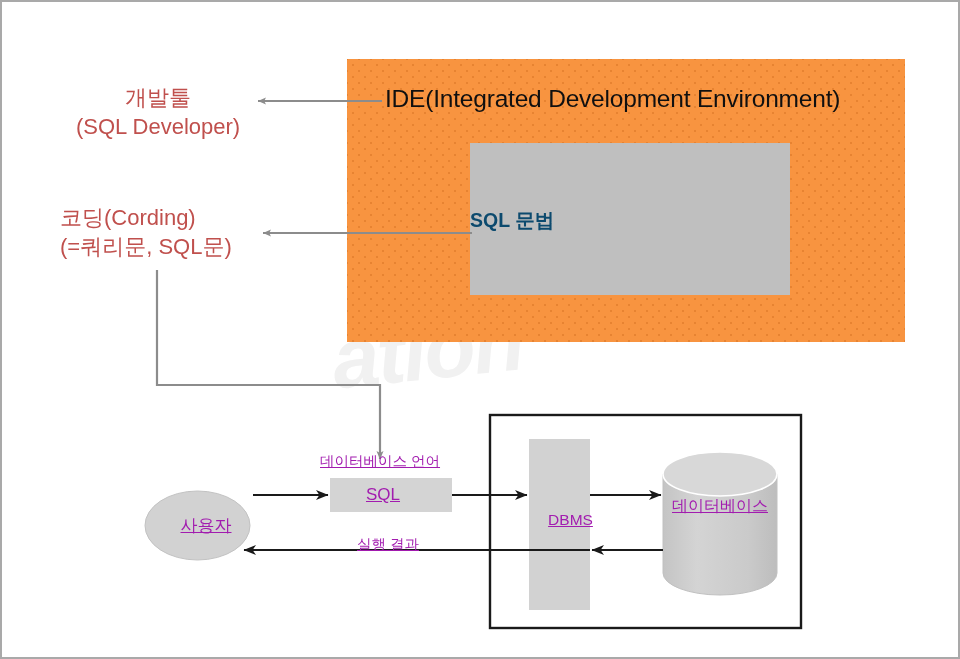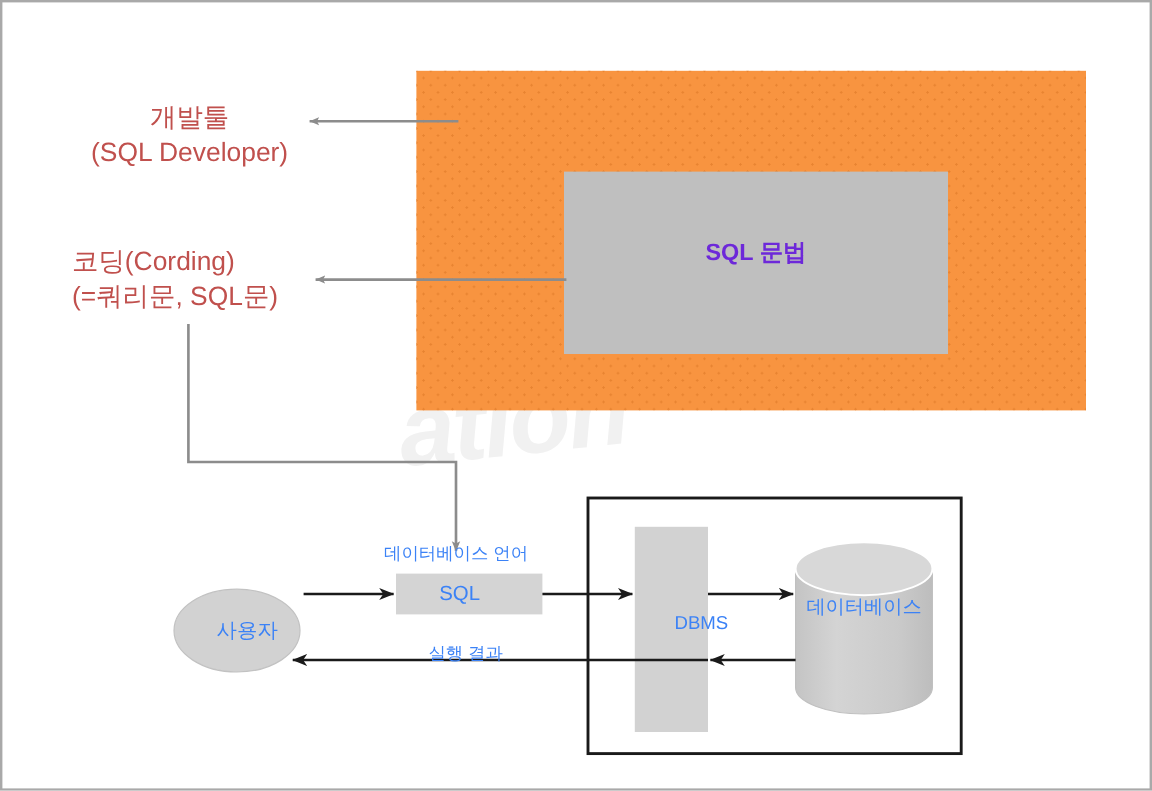--- a/index.html
+++ b/index.html
@@ -66,25 +66,25 @@
     left: 468px;
     top: 141px;
     width: 320px;
     height: 152px;
     background: #bfbfbf;
     z-index: 2;
   }
   .sql-syntax-label {
     position: absolute;
     width: 100%;
-    top: 54px;
-    text-align: center;
+    top: 64px;
+    text-align: left;
     font-size: 19.5px;
     font-weight: bold;
-    color: #6d28d9;
+    color: #0c4a6e;
   }
 
   
   .annot {
     position: absolute;
     color: #c0504d;
     font-size: 22px;
     line-height: 29px;
     white-space: nowrap;
     z-index: 3;
@@ -108,45 +108,47 @@
     left: 0;
     top: 0;
     width: 960px;
     height: 659px;
     z-index: 4;
   }
 
   
   .dlabel {
     position: absolute;
-    color: #3b82f6;
+    color: #a21caf;
     font-size: 15px;
     white-space: nowrap;
     z-index: 5;
+    text-decoration: underline;
   }
   #label-db-language { left: 318px; top: 450px; font-size: 14.5px; }
   #label-sql-box { left: 328px; top: 483px; width: 106px; text-align: center; font-size: 17px; }
   #label-user { left: 143px; top: 512px; width: 122px; text-align: center; font-size: 17px; }
   #label-exec-result { left: 355px; top: 533px; font-size: 14.5px; }
-  #label-dbms { left: 552px; top: 509px; width: 61px; text-align: center; font-size: 15.5px; }
+  #label-dbms { left: 538px; top: 509px; width: 61px; text-align: center; font-size: 15.5px; }
   #label-database { left: 661px; top: 494px; width: 114px; text-align: center; font-size: 16px; }
 </style>
 </head>
 <body>
 
 <div id="canvas">
 
   <div class="watermark">ation</div>
 
   <div class="ide-panel"></div>
 
   <div class="sql-syntax-box">
     <div class="sql-syntax-label">SQL 문법</div>
   </div>
 
+  <div class="ide-title">IDE(Integrated Development Environment)</div>
 
   <div class="annot" id="annot-coding">
     <span class="l1">코딩(Cording)</span>
     <span class="l2">(=쿼리문, SQL문)</span>
   </div>
 
   <div class="annot" id="annot-dev">
     <span class="l1">개발툴</span>
     <span class="l2">(SQL Developer)</span>
   </div>

